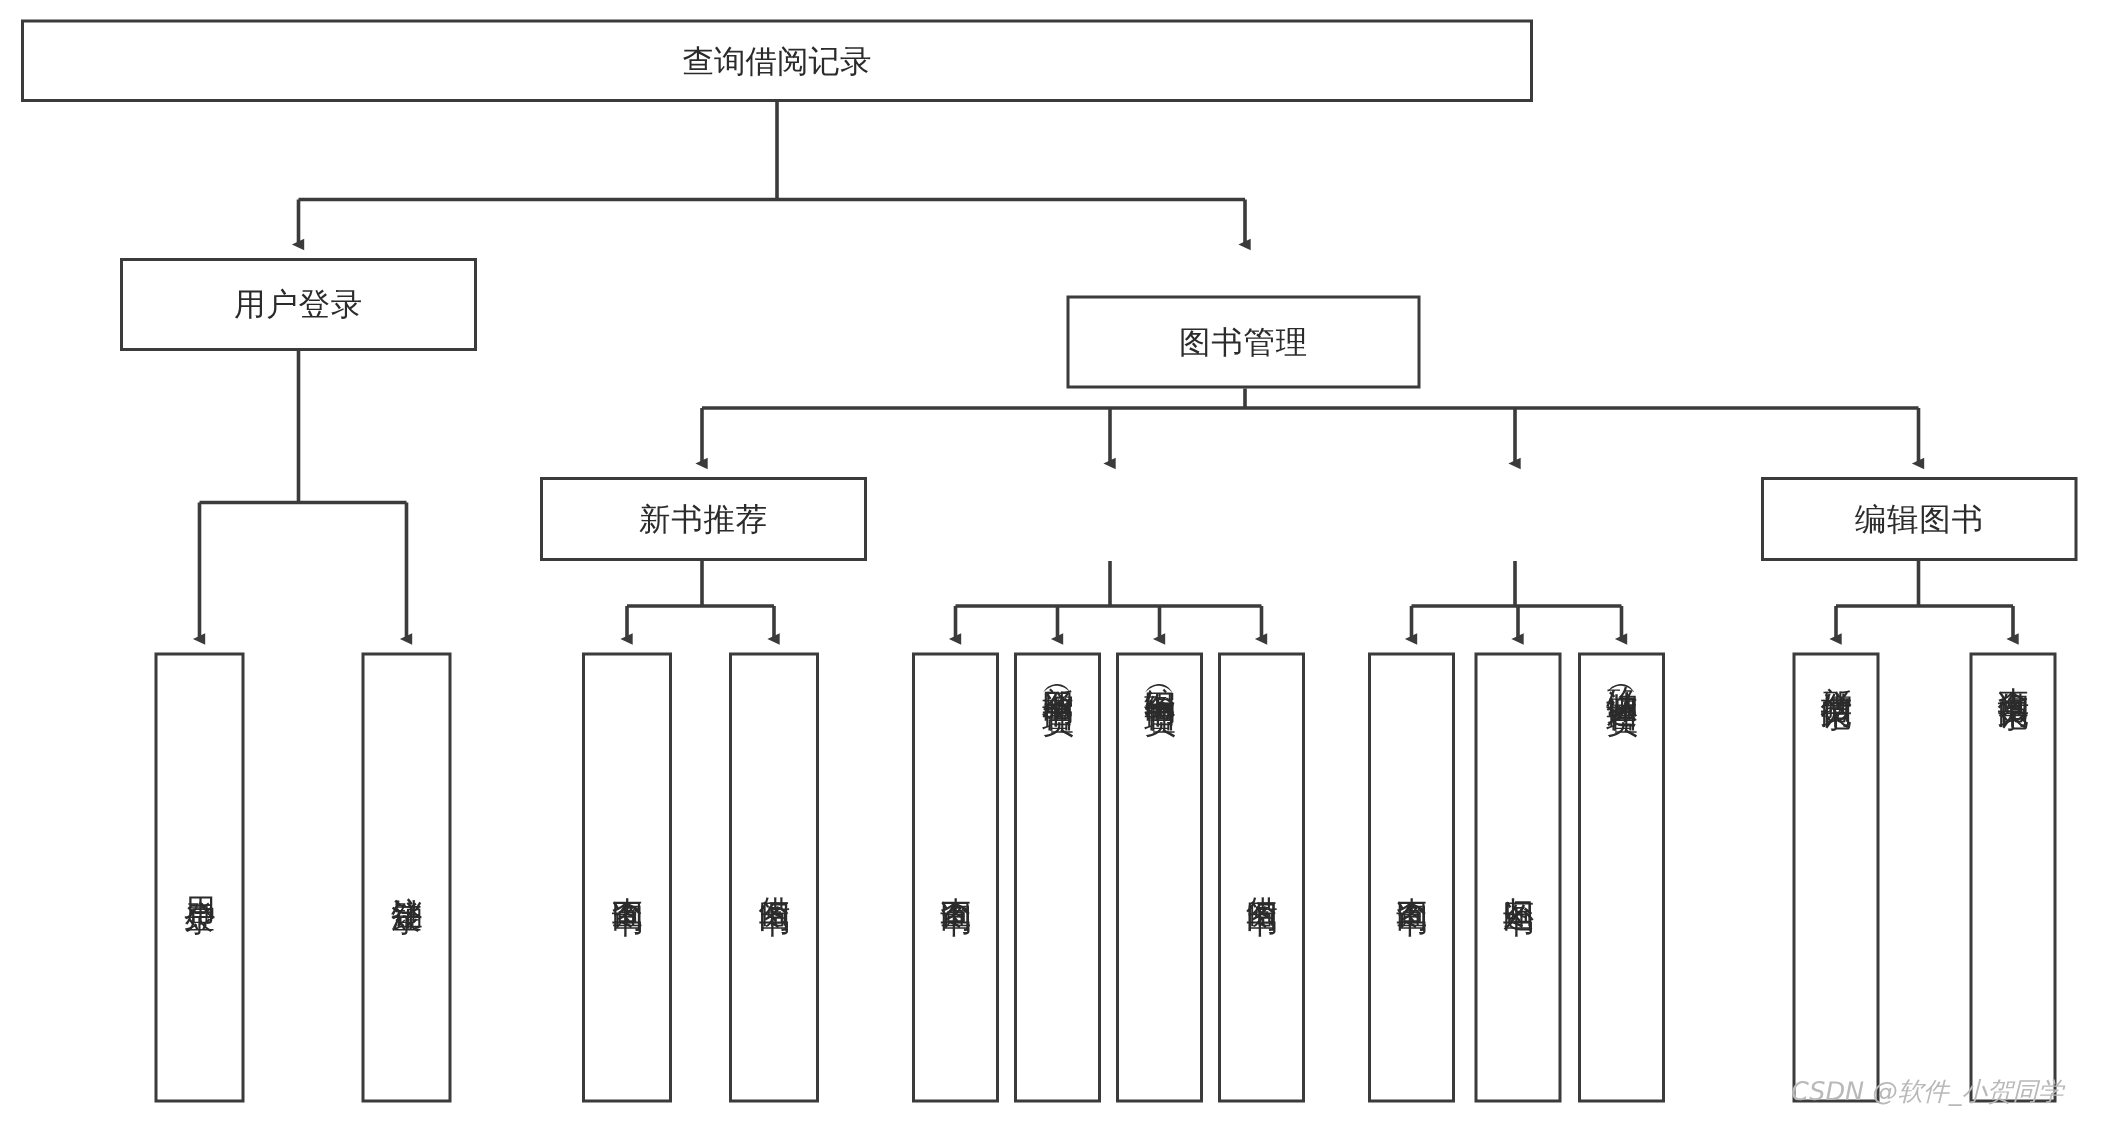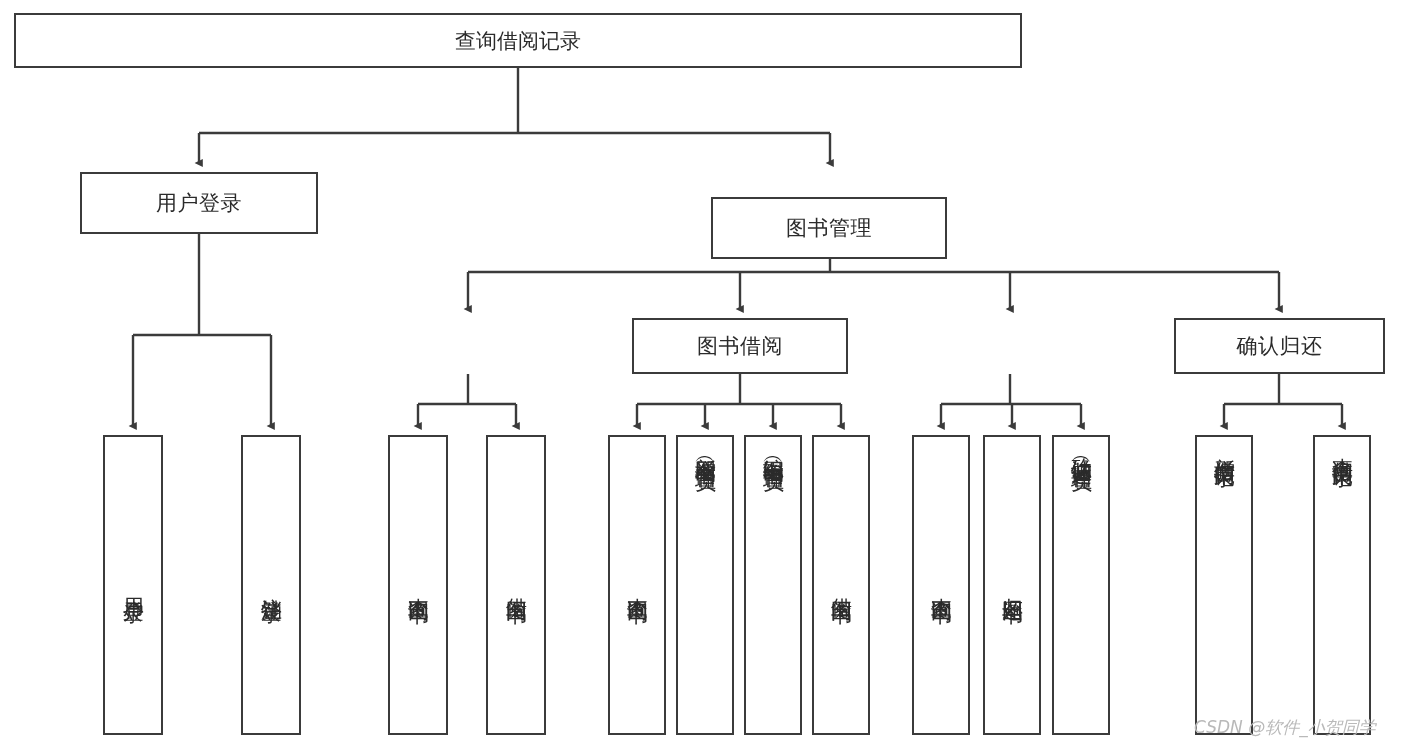--- a/index.html
+++ b/index.html
@@ -140,25 +140,25 @@
     <span>查询借阅记录</span>
   </div>
 
   <div class="node horiz" id="node-l2-0" style="left: 80px; top: 172px; width: 238px; height: 62px;">
     <span>用户登录</span>
   </div>
   <div class="node horiz" id="node-l2-1" style="left: 711px; top: 172px; width: 236px; height: 62px; margin-top: 25px;">
     <span>图书管理</span>
   </div>
 
-  <div class="node horiz" id="node-l3-1" style="left: 632px; top: 318px; width: 216px; height: 56px;">
-    <span>图书借阅</span>
+  <div class="node horiz" id="node-l3-0" style="left: 360px; top: 318px; width: 218px; height: 56px;">
+    <span>新书推荐</span>
   </div>
   <div class="node horiz" id="node-l3-3" style="left: 1174px; top: 318px; width: 211px; height: 56px;">
-    <span>确认归还</span>
+    <span>编辑图书</span>
   </div>
 
   <div class="leaf center" id="leaf-0" style="left: 103px; top: 435px; width: 60px; height: 300px;">
     <span class="vtext">用户登录</span>
   </div>
   <div class="leaf center" id="leaf-1" style="left: 241px; top: 435px; width: 60px; height: 300px;">
     <span class="vtext">注销登录</span>
   </div>
   <div class="leaf center" id="leaf-2" style="left: 388px; top: 435px; width: 60px; height: 300px;">
     <span class="vtext">查询图书</span>

